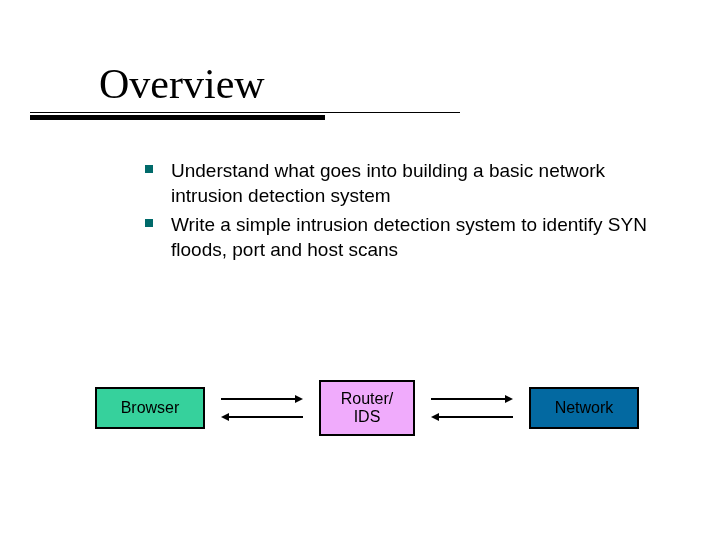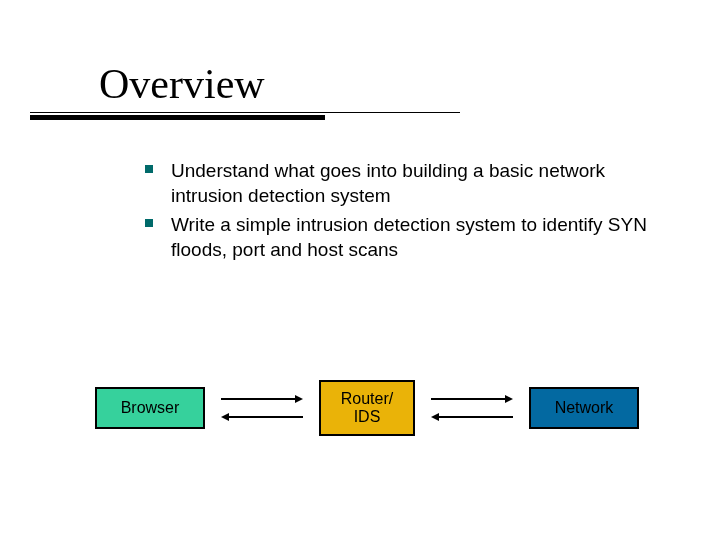--- a/index.html
+++ b/index.html
@@ -86,21 +86,21 @@
     box-sizing: border-box;
   }
   .dbox.browser {
     width: 110px;
     height: 42px;
     background: #36d19c;
   }
   .dbox.router {
     width: 96px;
     height: 56px;
-    background: #eab308;
+    background: #f0abfc;
     line-height: 1.15;
   }
   .dbox.network {
     width: 110px;
     height: 42px;
     background: #0369a1;
   }
   .arrow-group {
     display: flex;
     flex-direction: column;

